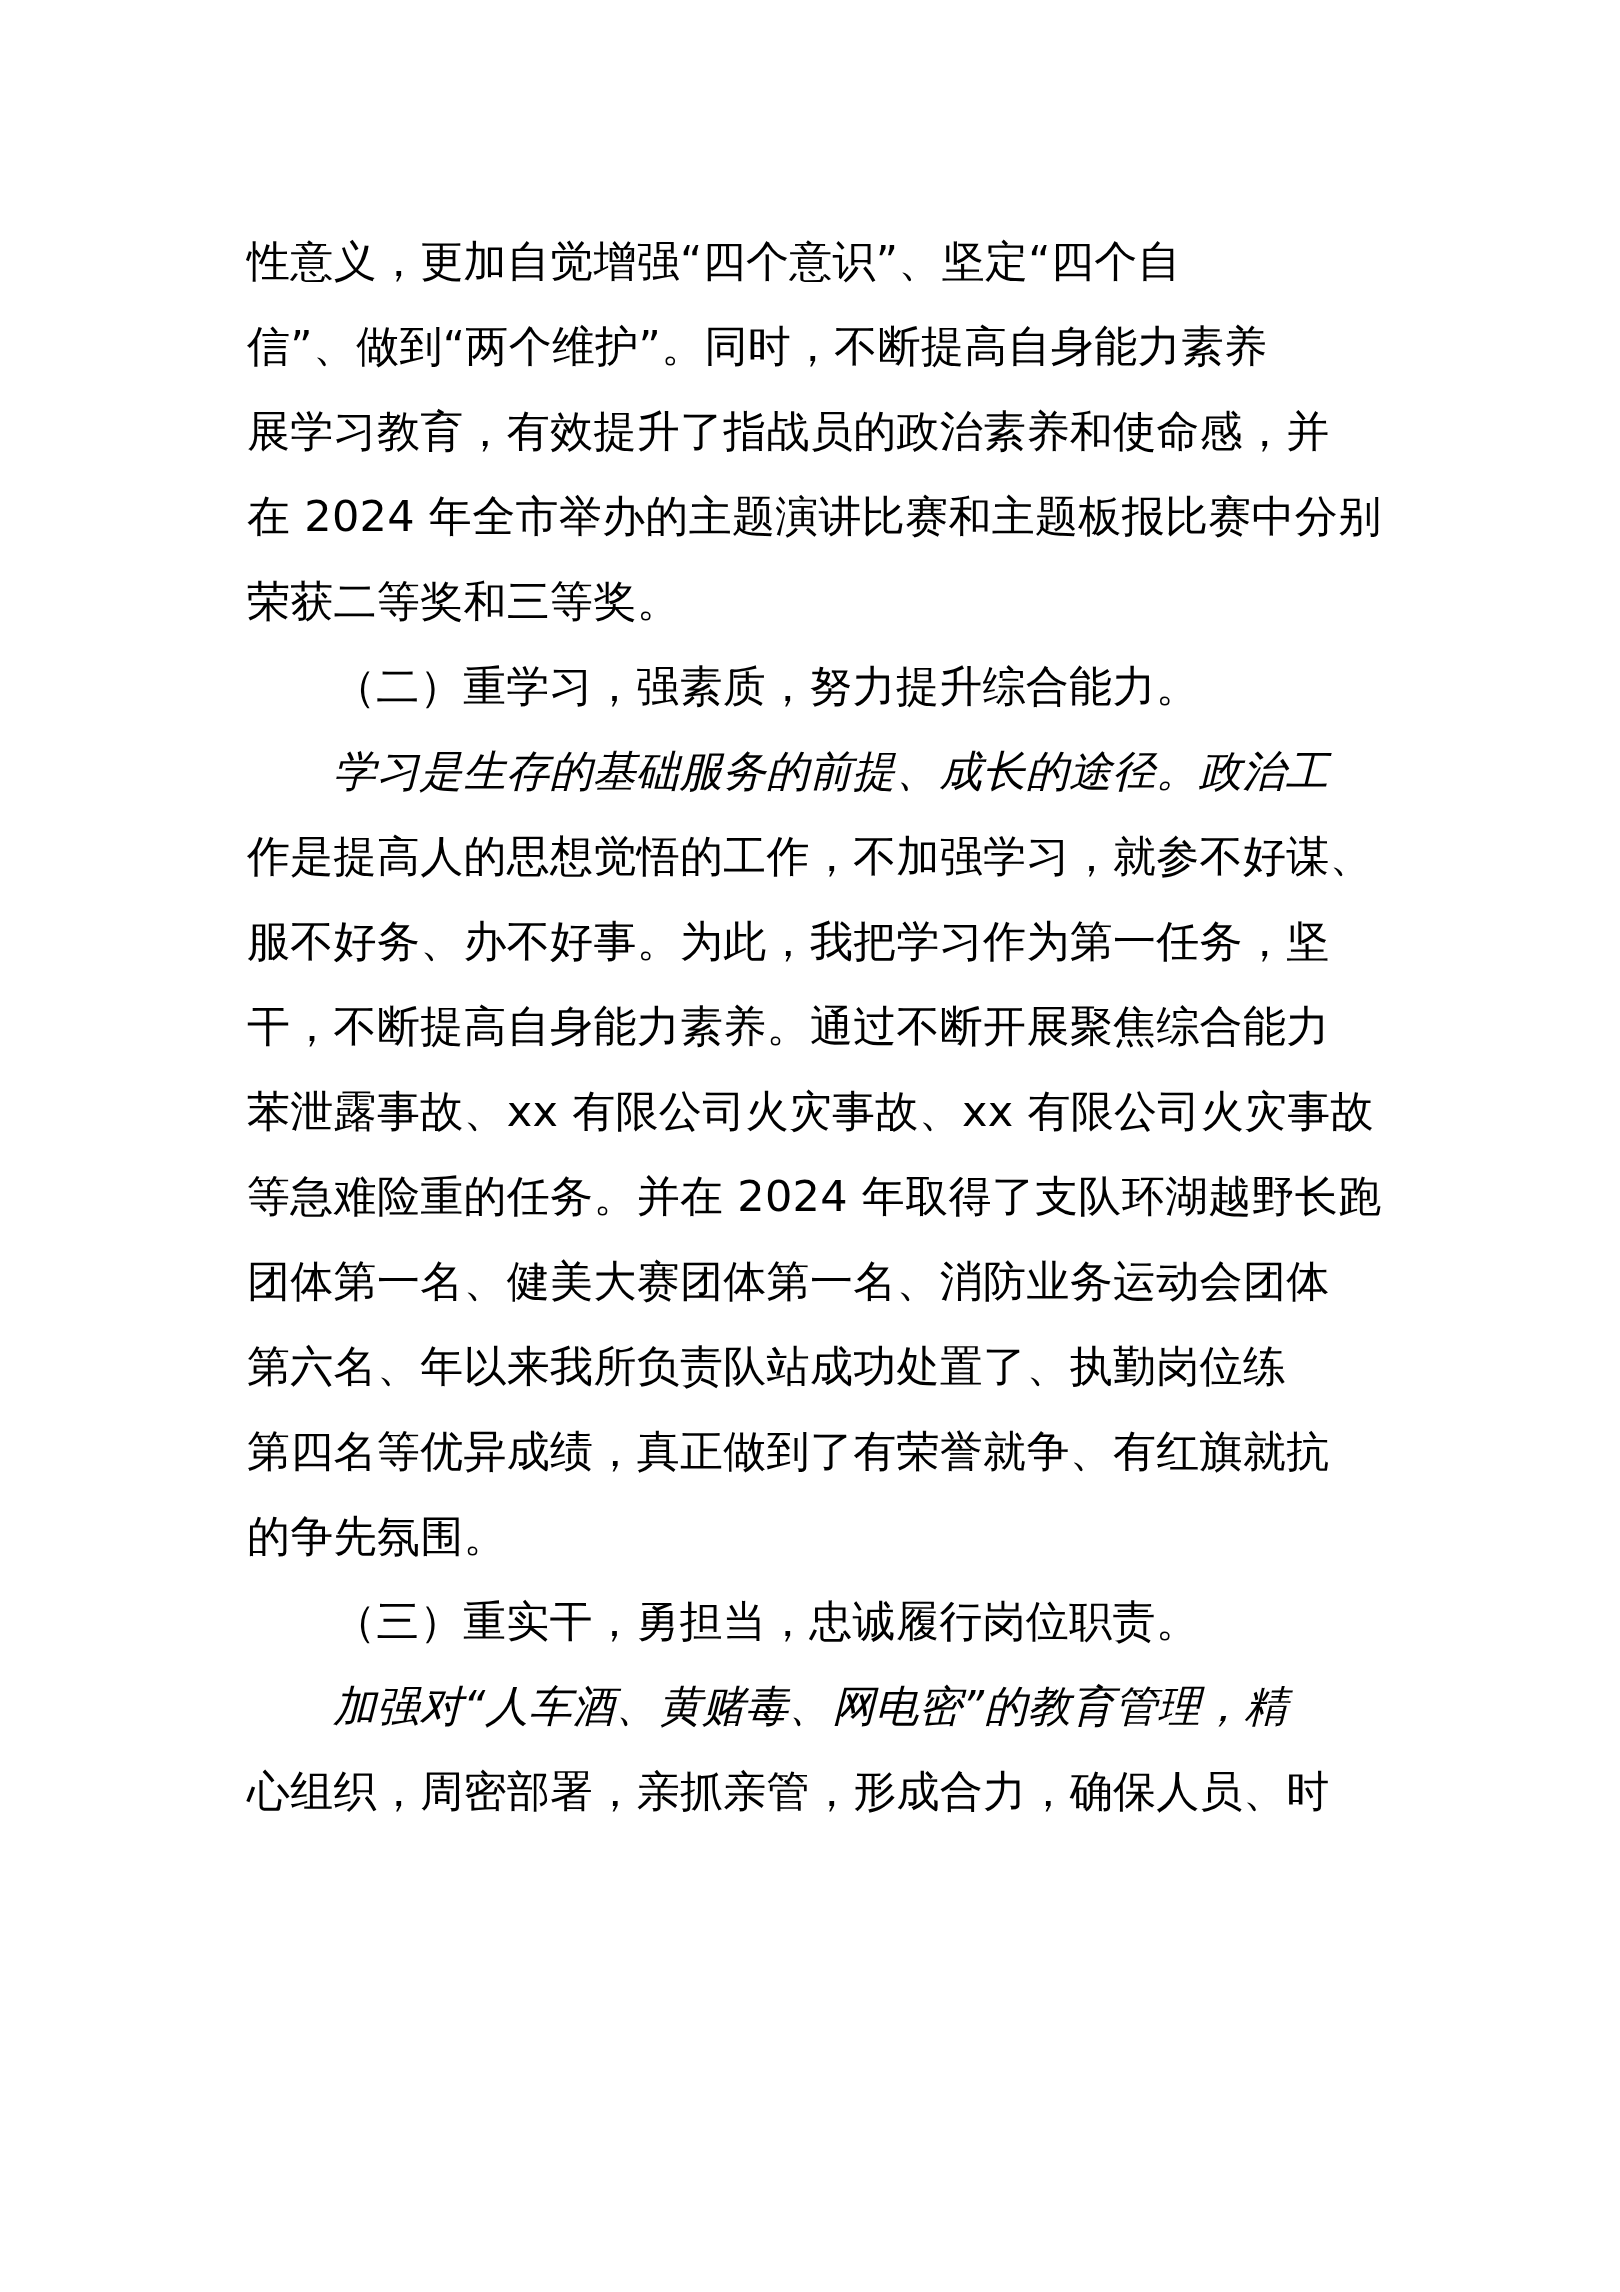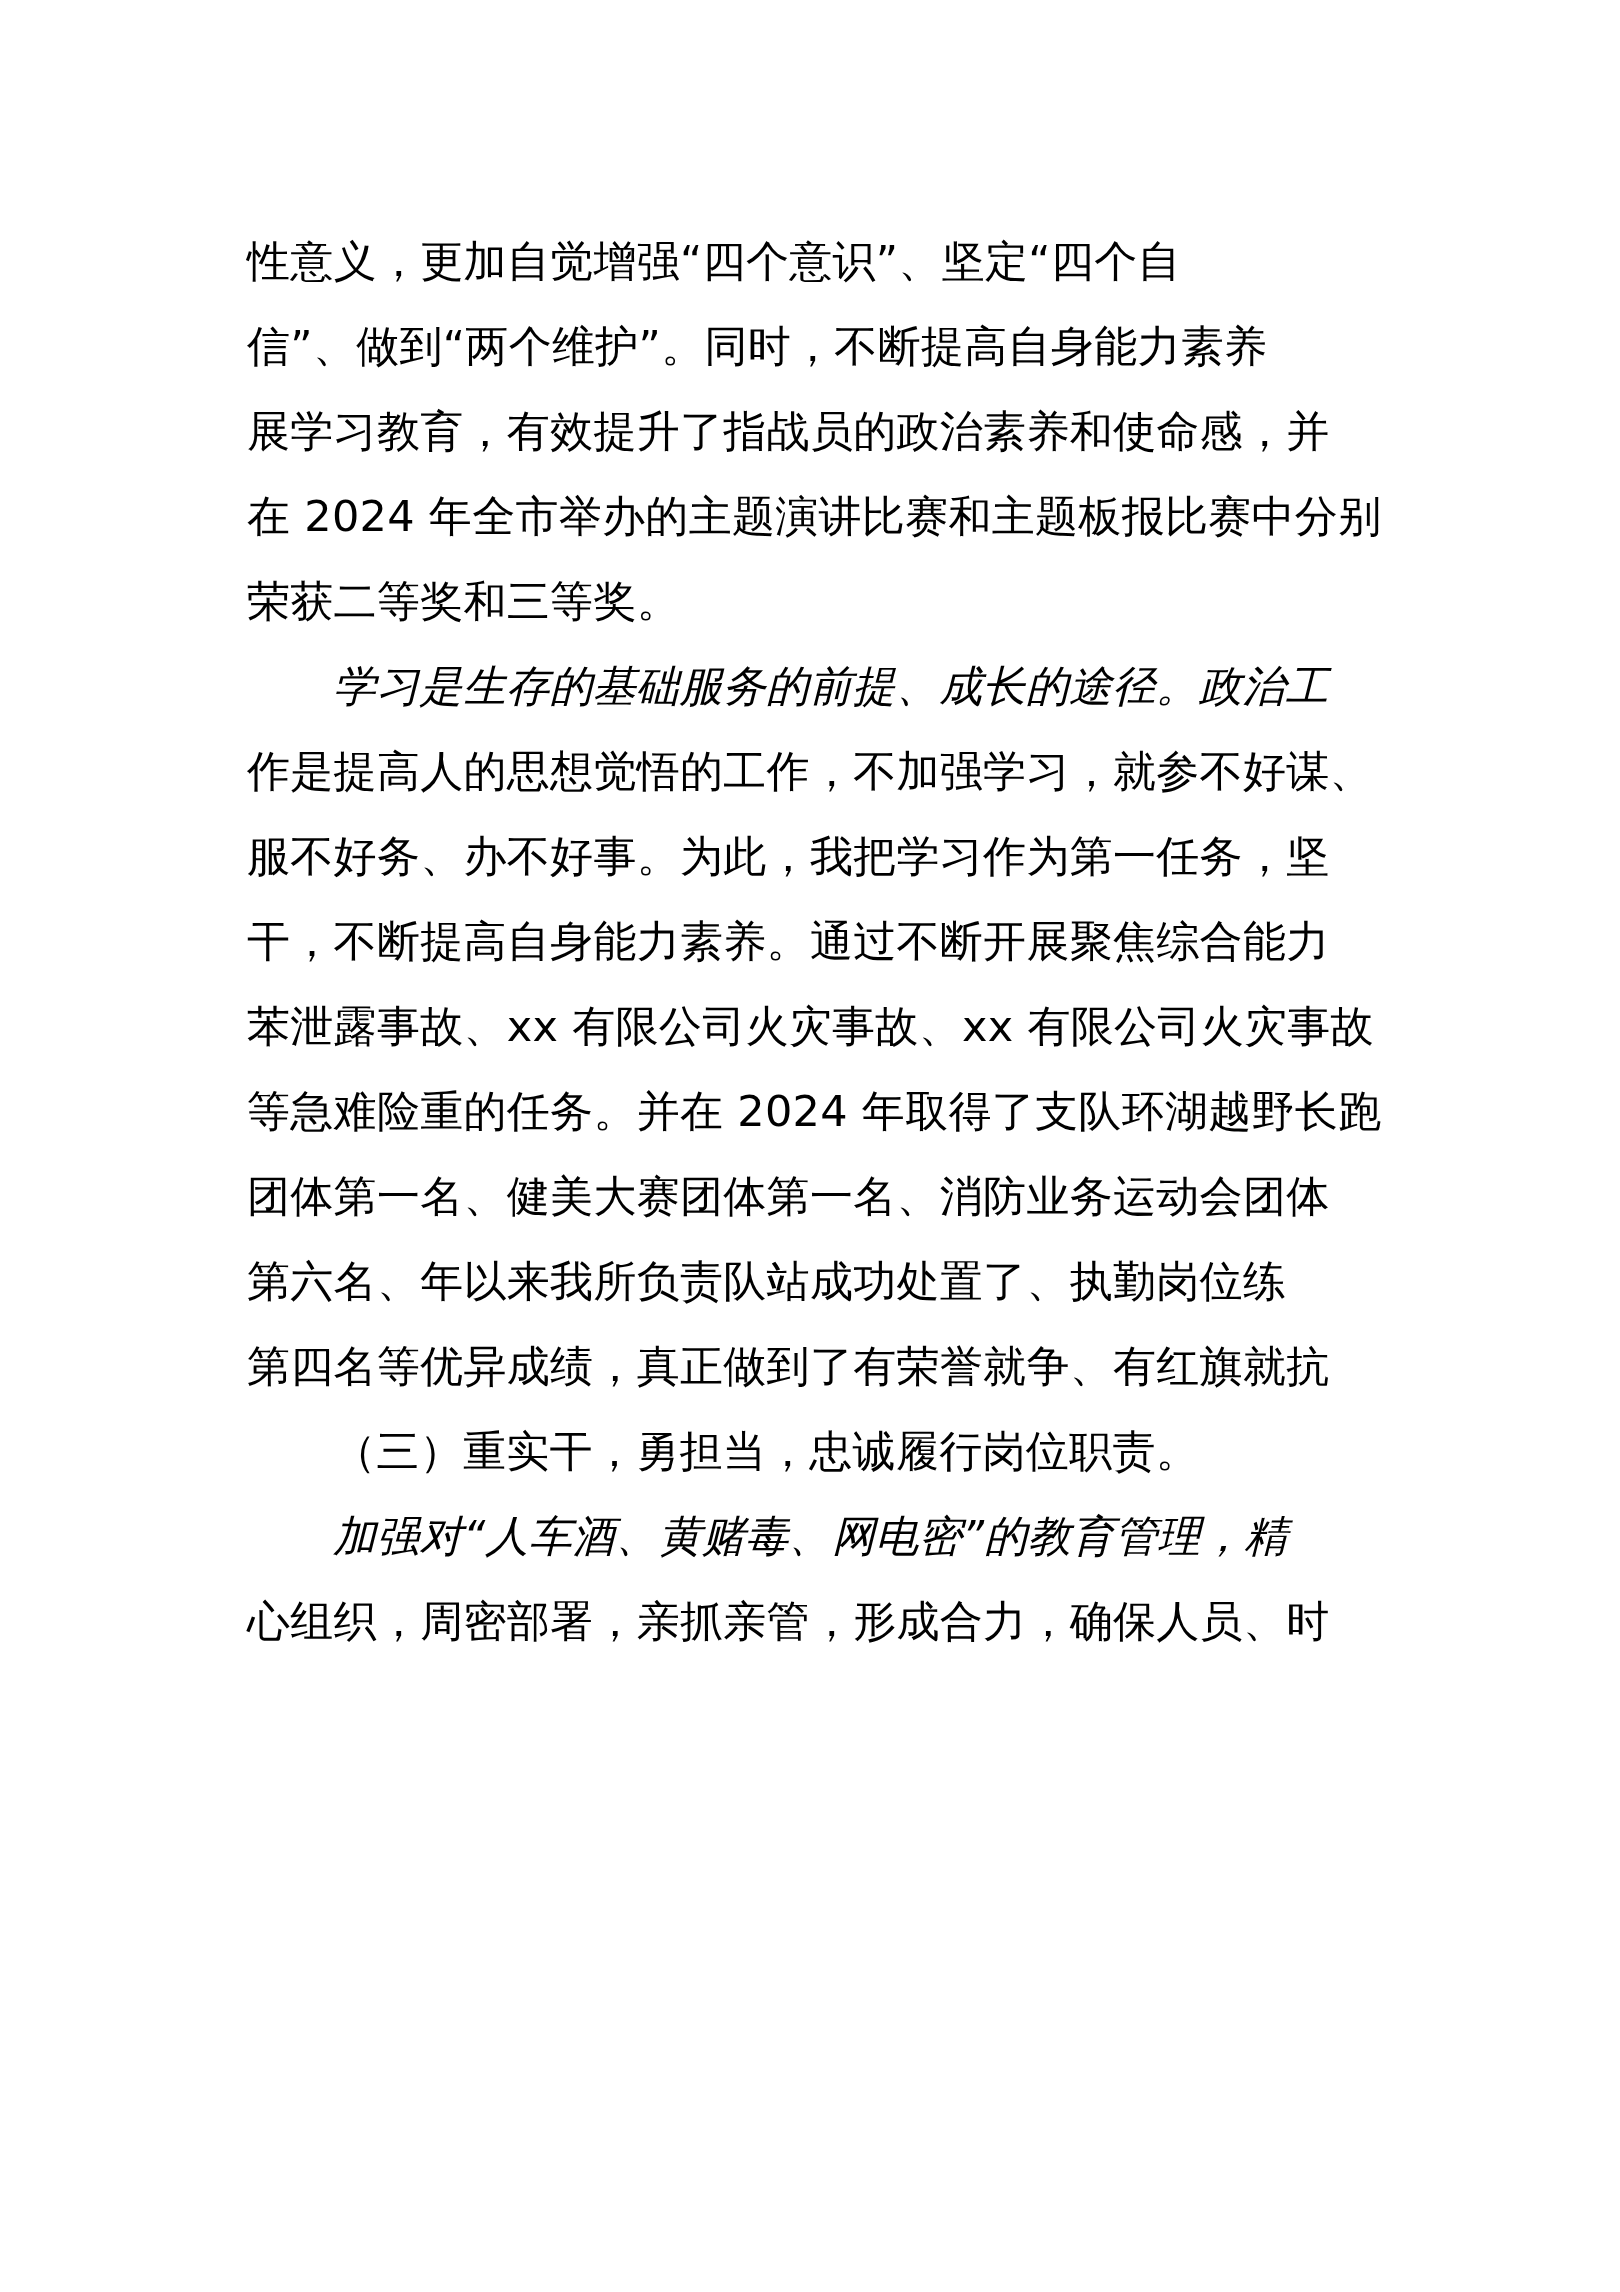--- a/index.html
+++ b/index.html
@@ -48,27 +48,29 @@
 </head>
 <body>
 
 <div class="page">
   <div class="text-block">
     <span class="line">性意义，更加自觉增强“四个意识”、坚定“四个自</span>
     <span class="line">信”、做到“两个维护”。同时，不断提高自身能力素养</span>
     <span class="line">展学习教育，有效提升了指战员的政治素养和使命感，并</span>
     <span class="line">在 2024 年全市举办的主题演讲比赛和主题板报比赛中分别</span>
     <span class="line">荣获二等奖和三等奖。</span>
+    <span class="line heading">（二）重学习，强素质，努力提升综合能力。</span>
     <span class="line indent">学习是生存的基础服务的前提、成长的途径。政治工</span>
     <span class="line">作是提高人的思想觉悟的工作，不加强学习，就参不好谋、</span>
     <span class="line">服不好务、办不好事。为此，我把学习作为第一任务，坚</span>
     <span class="line">干，不断提高自身能力素养。通过不断开展聚焦综合能力</span>
     <span class="line">苯泄露事故、xx 有限公司火灾事故、xx 有限公司火灾事故</span>
     <span class="line">等急难险重的任务。并在 2024 年取得了支队环湖越野长跑</span>
     <span class="line">团体第一名、健美大赛团体第一名、消防业务运动会团体</span>
     <span class="line">第六名、年以来我所负责队站成功处置了、执勤岗位练</span>
     <span class="line">第四名等优异成绩，真正做到了有荣誉就争、有红旗就抗</span>
+    <span class="line">的争先氛围。</span>
     <span class="line heading">（三）重实干，勇担当，忠诚履行岗位职责。</span>
     <span class="line indent">加强对“人车酒、黄赌毒、网电密”的教育管理，精</span>
     <span class="line">心组织，周密部署，亲抓亲管，形成合力，确保人员、时</span>
   </div>
 </div>
 
 
 </body></html>

